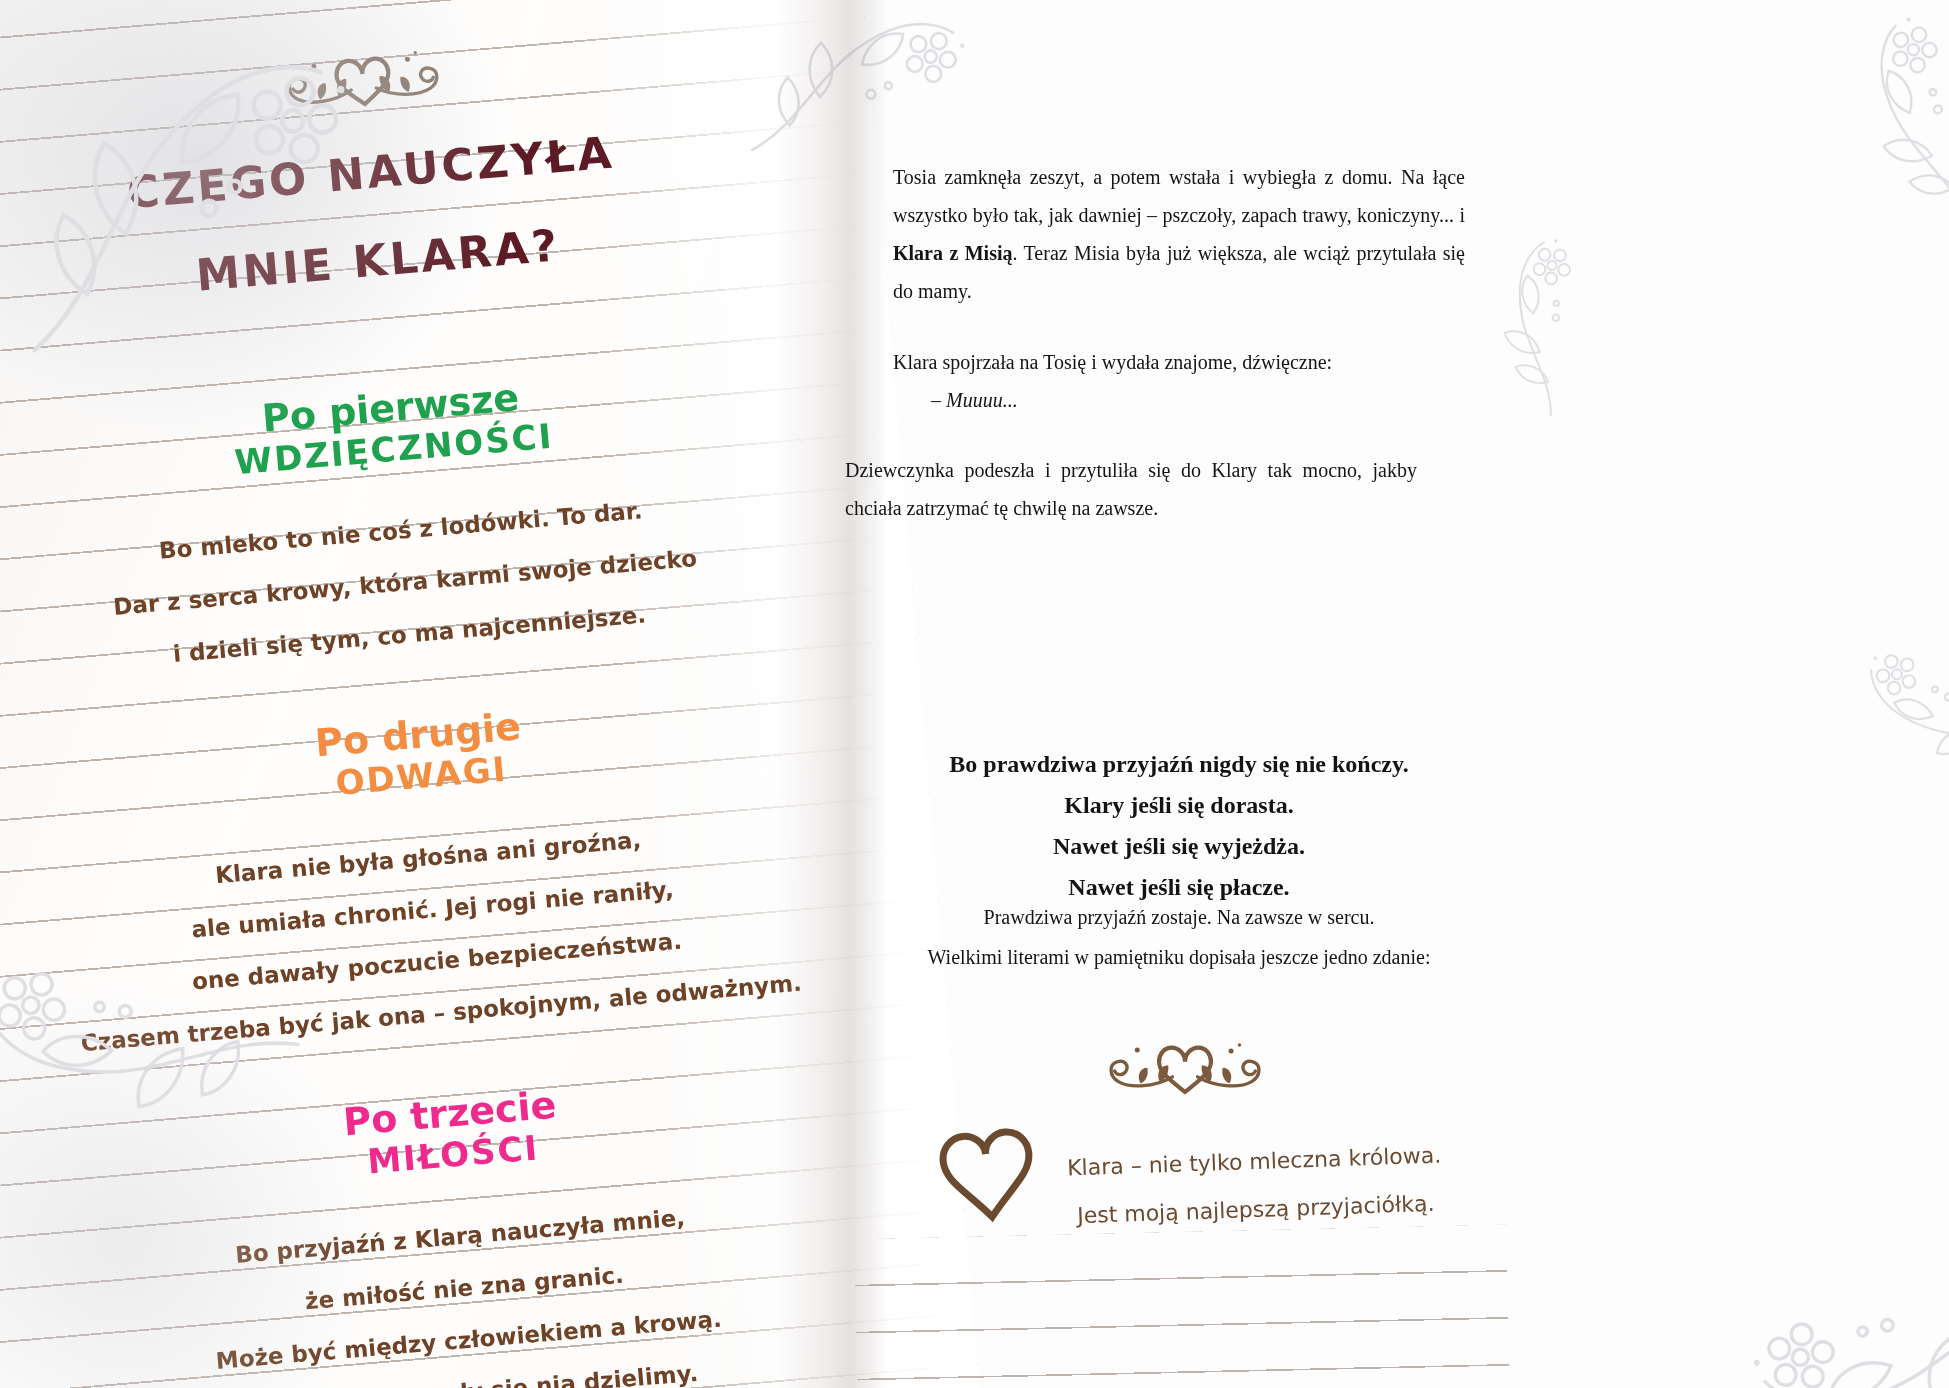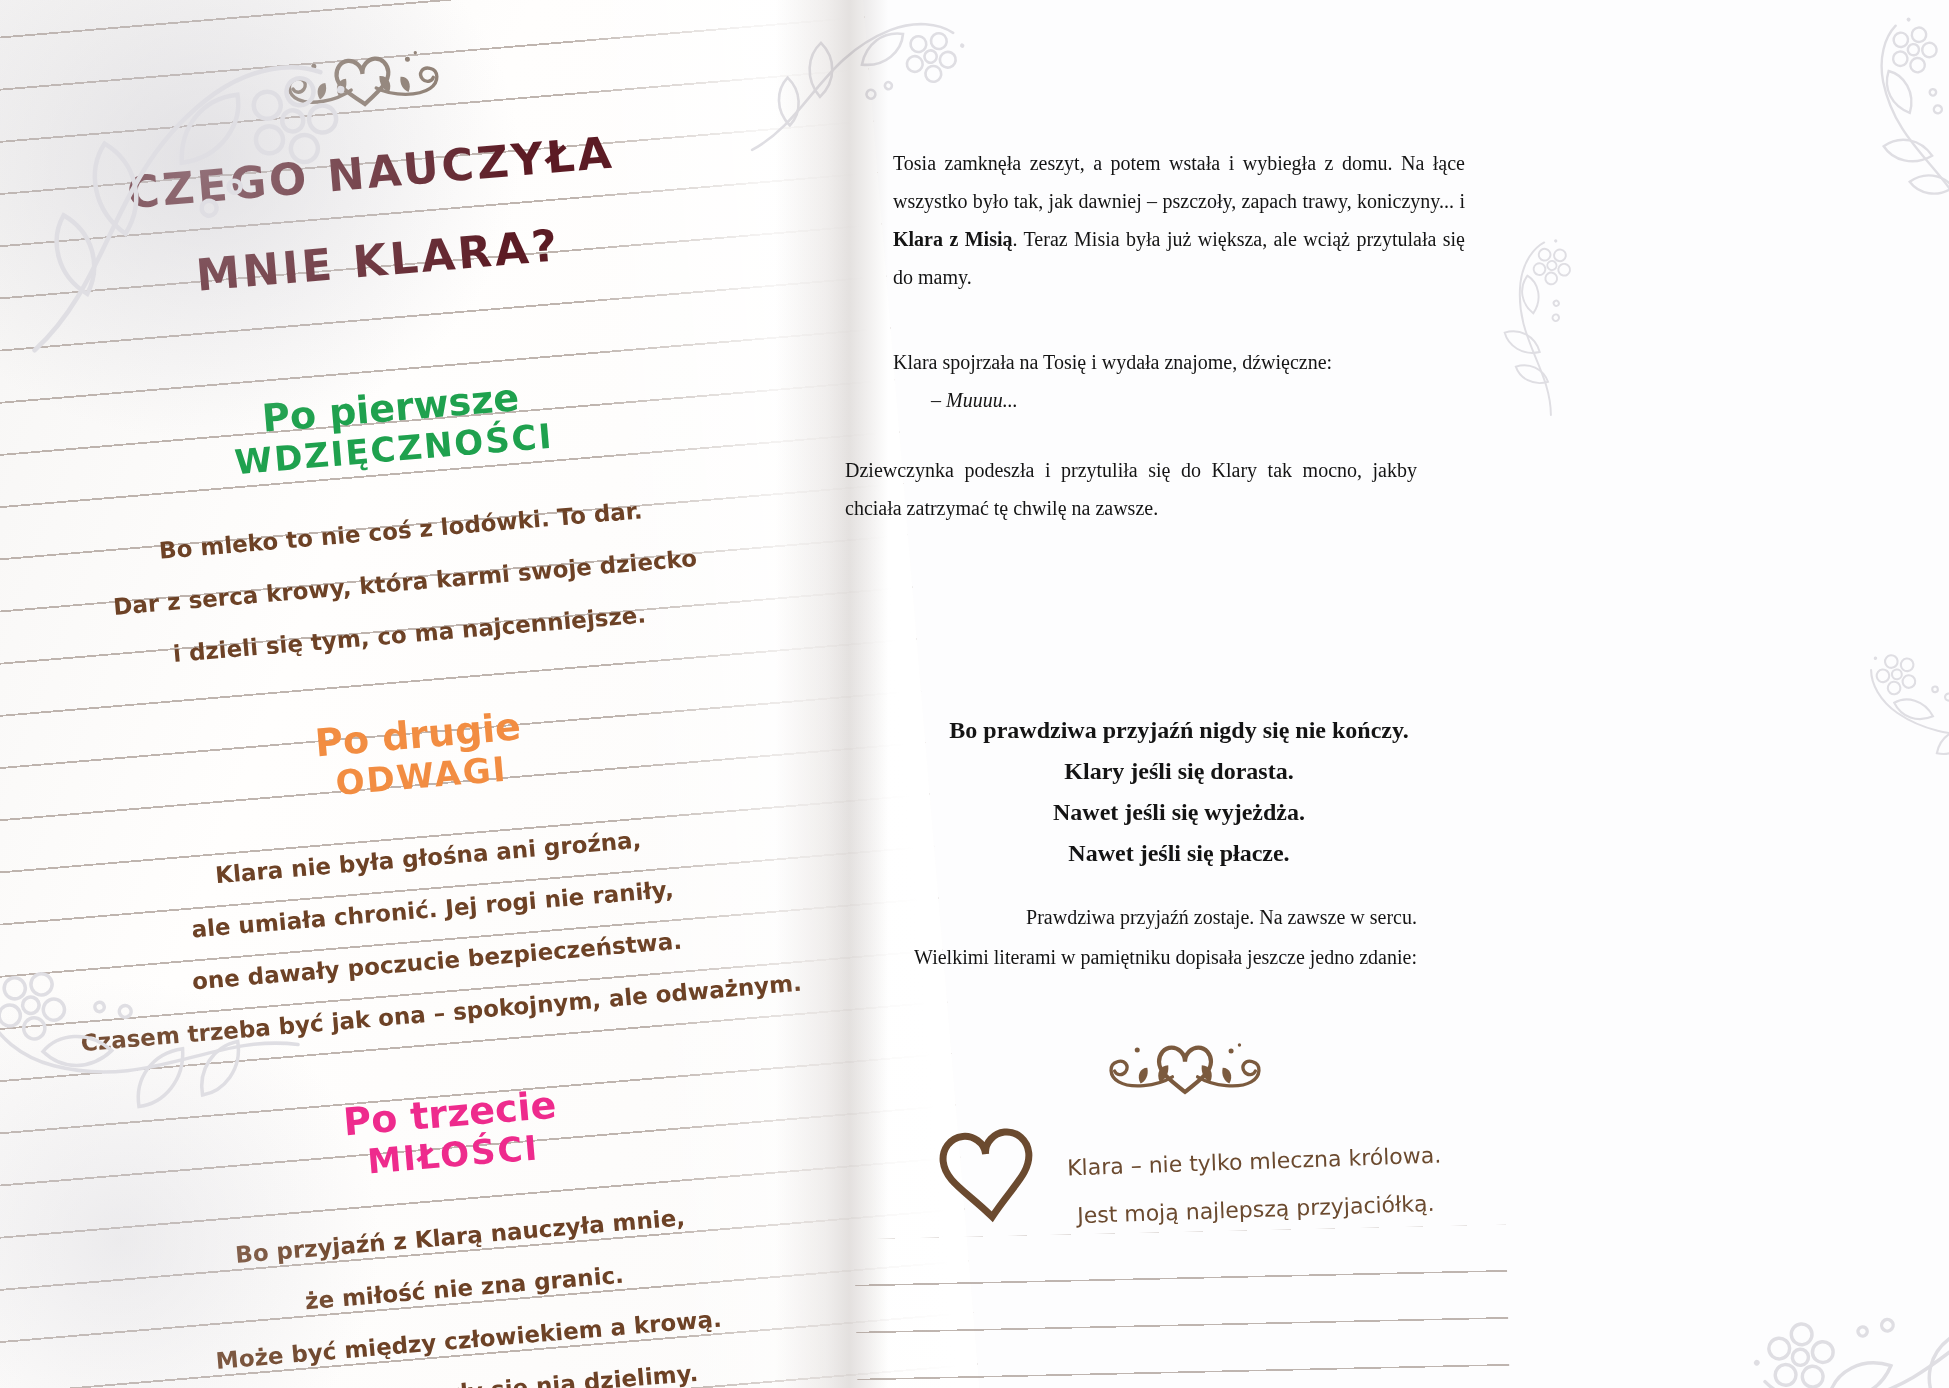--- a/index.html
+++ b/index.html
@@ -40,21 +40,21 @@
   
   .floral{position:absolute;color:#dfdee3;z-index:2;overflow:visible;}
 
   
   .rp{position:absolute;z-index:4;color:#141414;}
   .serif{font-family:"Liberation Serif",serif;font-size:20px;line-height:38px;text-align:justify;}
   .serif p{margin:0;}
   .dialog{text-align:left;text-indent:38px;}
   .it{font-style:italic;}
   .bold-block{font-family:"Liberation Serif",serif;font-weight:700;font-size:24px;line-height:41px;
-              text-align:center;}
+              text-align:center;margin-top:34px;}
   .closing{font-family:"Liberation Serif",serif;font-size:20px;line-height:40px;text-align:center;}
   .rp-hand{font-family:"DejaVu Sans",sans-serif;color:#6b4a2f;font-size:22px;line-height:48px;
            text-align:center;transform:rotate(-2deg);}
   .rp-lines{position:absolute;left:856px;top:1232px;width:652px;height:170px;z-index:4;
            transform:rotate(-1.3deg);
            background:repeating-linear-gradient(180deg,rgba(0,0,0,0) 0 45.4px,
                       rgba(152,136,127,.62) 45.4px 47px);}
 
   .ornament{overflow:visible;}
   .orn-left{color:#8a7a6d;}
@@ -172,42 +172,42 @@
     </svg>
   <svg class="floral" style="left:1880px;top:620px;width:140px;height:182px;transform:rotate(-96deg);">
       <use href="#floral-sym"></use>
     </svg>
   <svg class="floral" style="left:1790px;top:1190px;width:230px;height:300px;transform:rotate(-140deg);">
       <use href="#floral-sym"></use>
     </svg>
 
   <div class="fold"></div>
 
-  <div class="rp serif" style="left:893px;top:144px;width:572px;">
+  <div class="rp serif" style="left:893px;top:158px;width:572px;">
     <p><span>Tosia zamknęła zeszyt, a potem wstała i wybiegła z domu. Na łące wszystko było tak, jak dawniej – pszczoły, zapach trawy, koniczyny... i </span><b>Klara z Misią</b><span>. Teraz Misia była już większa, ale wciąż przytulała się do mamy.</span></p>
   </div>
 
   <div class="rp serif" style="left:893px;top:343px;width:572px;">
     <p style="text-align:left">Klara spojrzała na Tosię i wydała znajome, dźwięczne:</p>
     <p class="dialog it">– Muuuu...</p>
   </div>
 
   <div class="rp serif" style="left:845px;top:451px;width:572px;">
     <p>Dziewczynka podeszła i przytuliła się do Klary tak mocno, jakby chciała zatrzymać tę chwilę na zawsze.</p>
   </div>
 
 
   <div class="rp bold-block" style="left:893px;top:710px;width:572px;">
     <div>Bo prawdziwa przyjaźń nigdy się nie kończy.</div>
     <div>Klary jeśli się dorasta.</div>
     <div>Nawet jeśli się wyjeżdża.</div>
     <div>Nawet jeśli się płacze.</div>
   </div>
 
-  <div class="rp closing" style="left:845px;top:897px;width:572px;text-align:right;">
+  <div class="rp closing" style="left:893px;top:897px;width:572px;">
     <div>Prawdziwa przyjaźń zostaje. Na zawsze w sercu.</div>
     <div>Wielkimi literami w pamiętniku dopisała jeszcze jedno zdanie:</div>
   </div>
 
   <svg class="ornament orn-right" width="200" height="62">
       <use href="#flourish-sym"></use>
     </svg>
 
   <svg class="heart-big" width="100" height="97">
       <use href="#heart-sym"></use>

